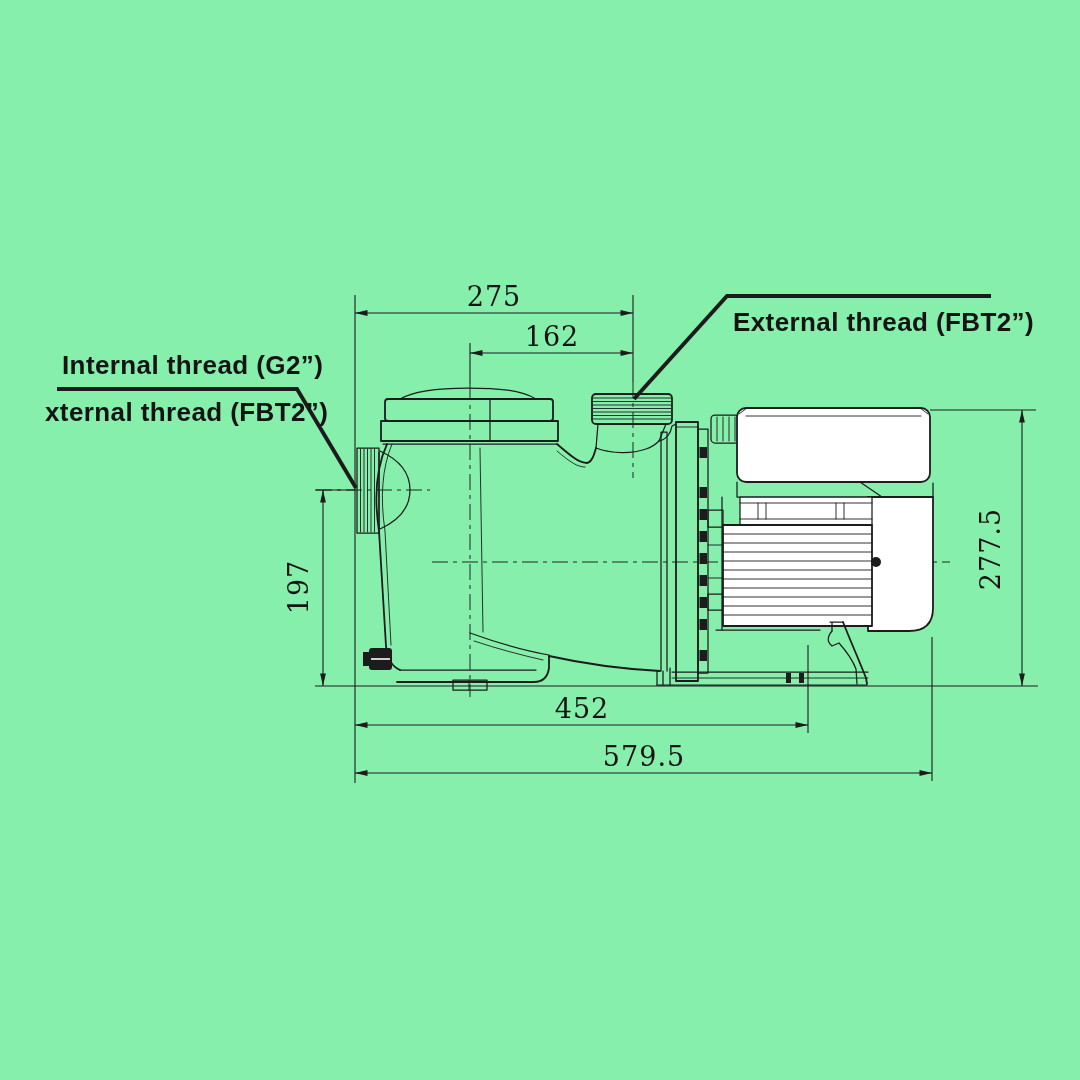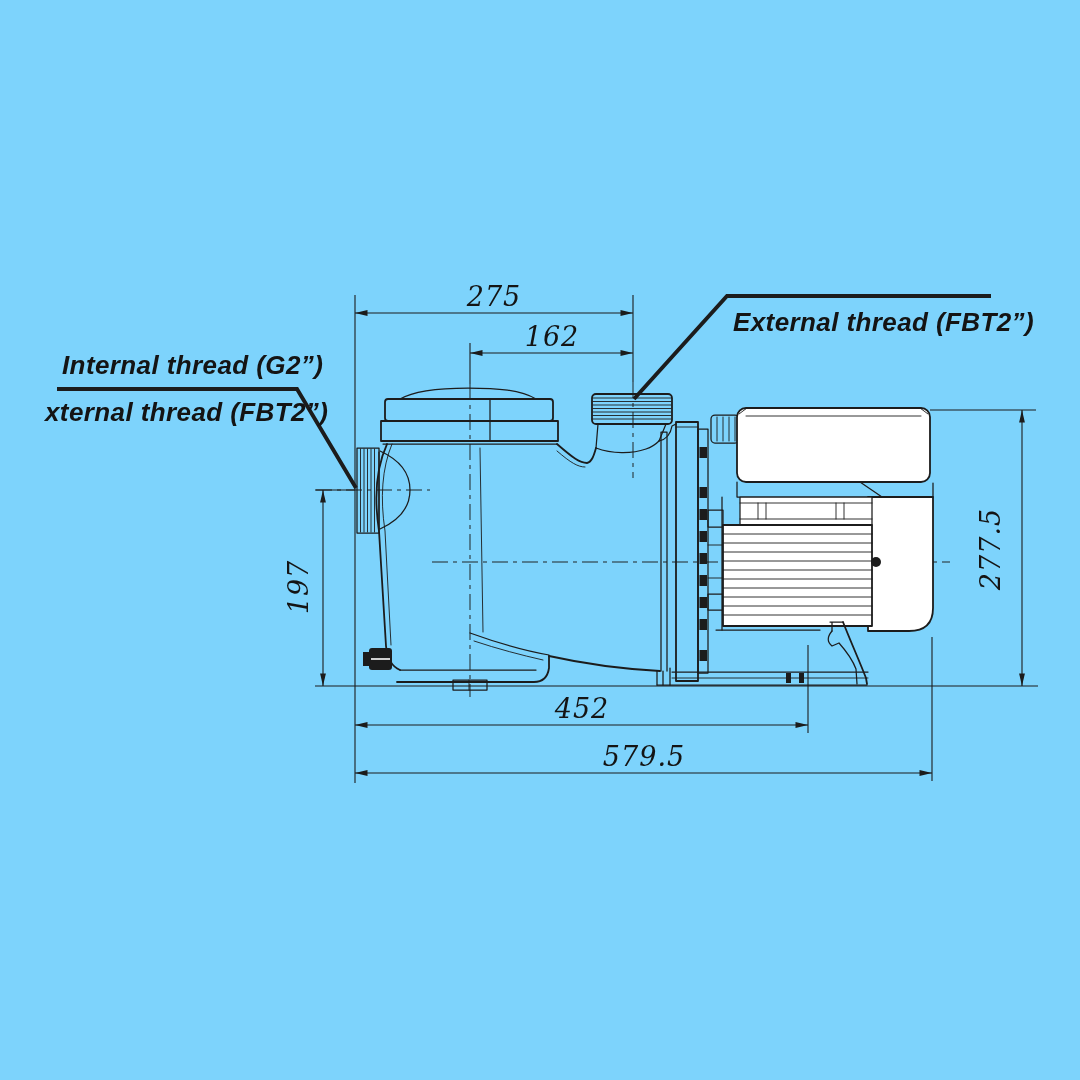--- a/index.html
+++ b/index.html
@@ -1,16 +1,16 @@
 <!DOCTYPE html>
 <html><head>
 <meta charset="utf-8">
 <style>
   html,body{margin:0;padding:0;background:#ffffff;}
-  #stage{position:relative;width:1080px;height:1080px;background:#7dd3fc;overflow:hidden;font-style:italic;}
+  #stage{position:relative;width:1080px;height:1080px;background:#86efac;overflow:hidden;}
   svg{position:absolute;left:0;top:0;}
   
   .o  {fill:none;stroke:#1c1c1c;stroke-width:1.8;stroke-linejoin:round;stroke-linecap:round;}
   .m  {fill:none;stroke:#1c1c1c;stroke-width:1.25;stroke-linejoin:round;stroke-linecap:round;}
   .t  {fill:none;stroke:#1c1c1c;stroke-width:0.9;stroke-linejoin:round;stroke-linecap:round;}
   .dim{fill:none;stroke:#1c1c1c;stroke-width:1.1;}
   .cl {fill:none;stroke:#1c1c1c;stroke-width:0.95;stroke-dasharray:16 5 4 5;}
   .ldr{fill:none;stroke:#1c1c1c;stroke-width:3.9;stroke-linejoin:miter;stroke-linecap:butt;}
   .blk{fill:#1c1c1c;stroke:none;}
   .wfill{fill:#ffffff;}

